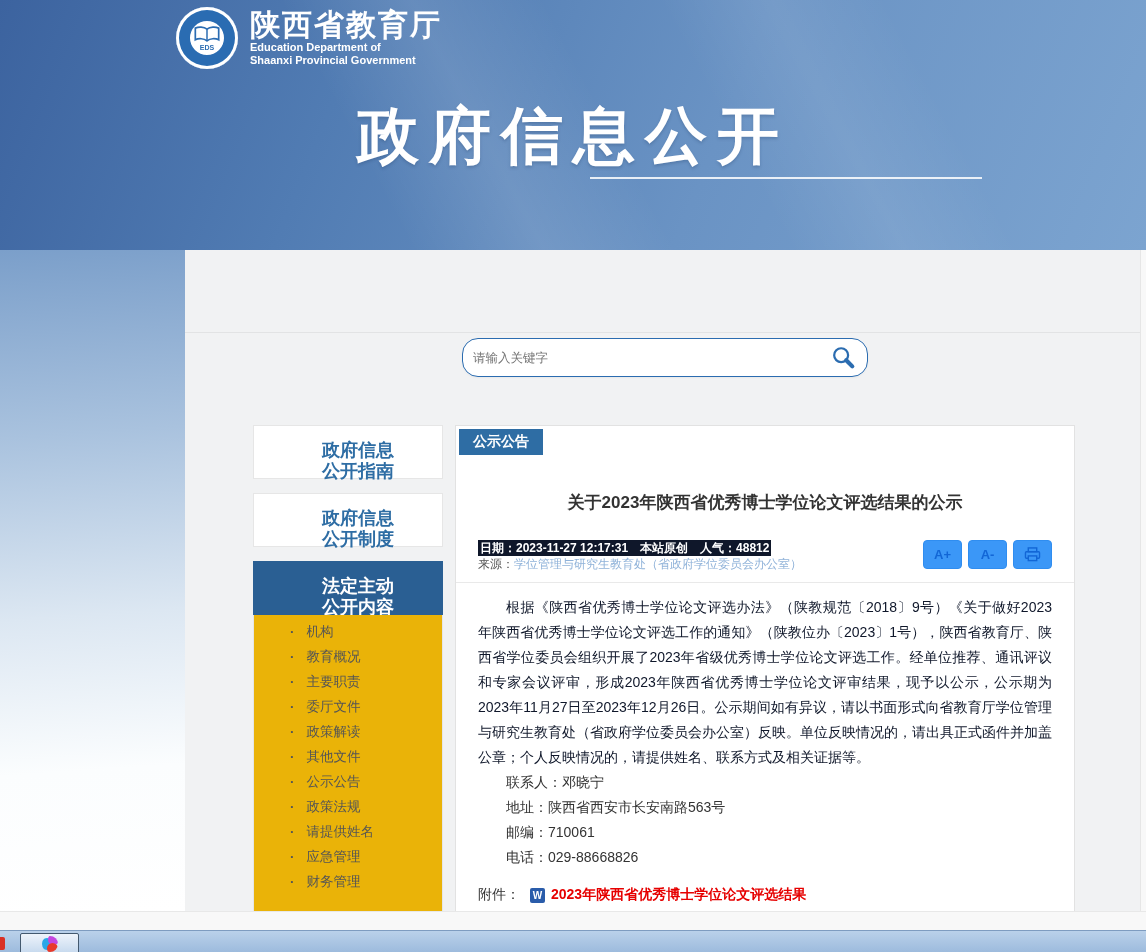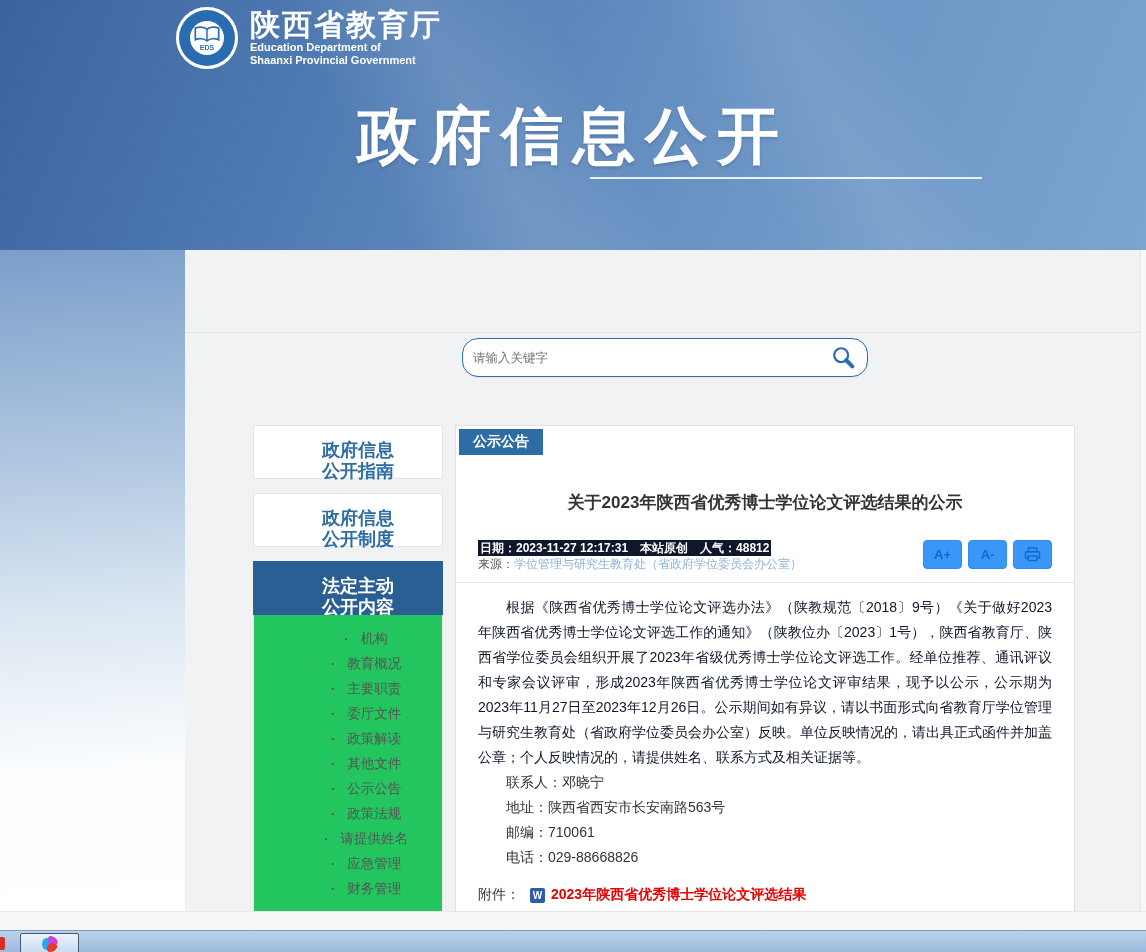--- a/index.html
+++ b/index.html
@@ -42,23 +42,23 @@
   .search-btn{width:48px;height:100%;border:none;background:transparent;cursor:pointer;
               display:flex;align-items:center;justify-content:center;}
 
   
   .side-card{position:absolute;left:253px;width:190px;height:54px;background:#fff;
              border:1px solid #e6e6e6;box-sizing:border-box;display:flex;align-items:center;
              gap:14px;padding-left:20px;cursor:pointer;flex-direction:column;}
   .side-card .lbl{font-size:18px;font-weight:bold;color:#2e6da4;line-height:21px;}
   .side-card.active{background:#2a5f93;border-color:#2a5f93;}
   .side-card.active .lbl{color:#fff;}
-  .submenu{position:absolute;left:253px;top:615px;width:190px;height:297px;background:#22c55e;
+  .submenu{position:absolute;left:253px;top:615px;width:190px;height:297px;background:#eab308;
            border:1px solid #e6e6e6;border-top:none;box-sizing:border-box;
-           padding-top:11px;overflow:hidden;text-align:center;}
+           padding-top:4px;overflow:hidden;}
   .submenu-item{height:25px;line-height:25px;font-size:13.5px;color:#555;
                 padding-left:36px;cursor:pointer;white-space:nowrap;}
   .submenu-item::before{content:"·";margin-right:12px;color:#555;font-weight:bold;}
 
   
   .panel{position:absolute;left:455px;top:425px;width:620px;height:487px;background:#fff;
          border:1px solid #e2e2e2;box-sizing:border-box;overflow:hidden;}
   .section-badge{display:inline-block;margin:3px 0 0 3px;background:#2e6da4;color:#fff;
                  font-size:14px;font-weight:bold;padding:4px 14px;}
   .art-title{text-align:center;margin-top:36px;font-size:17px;font-weight:bold;color:#333;}

